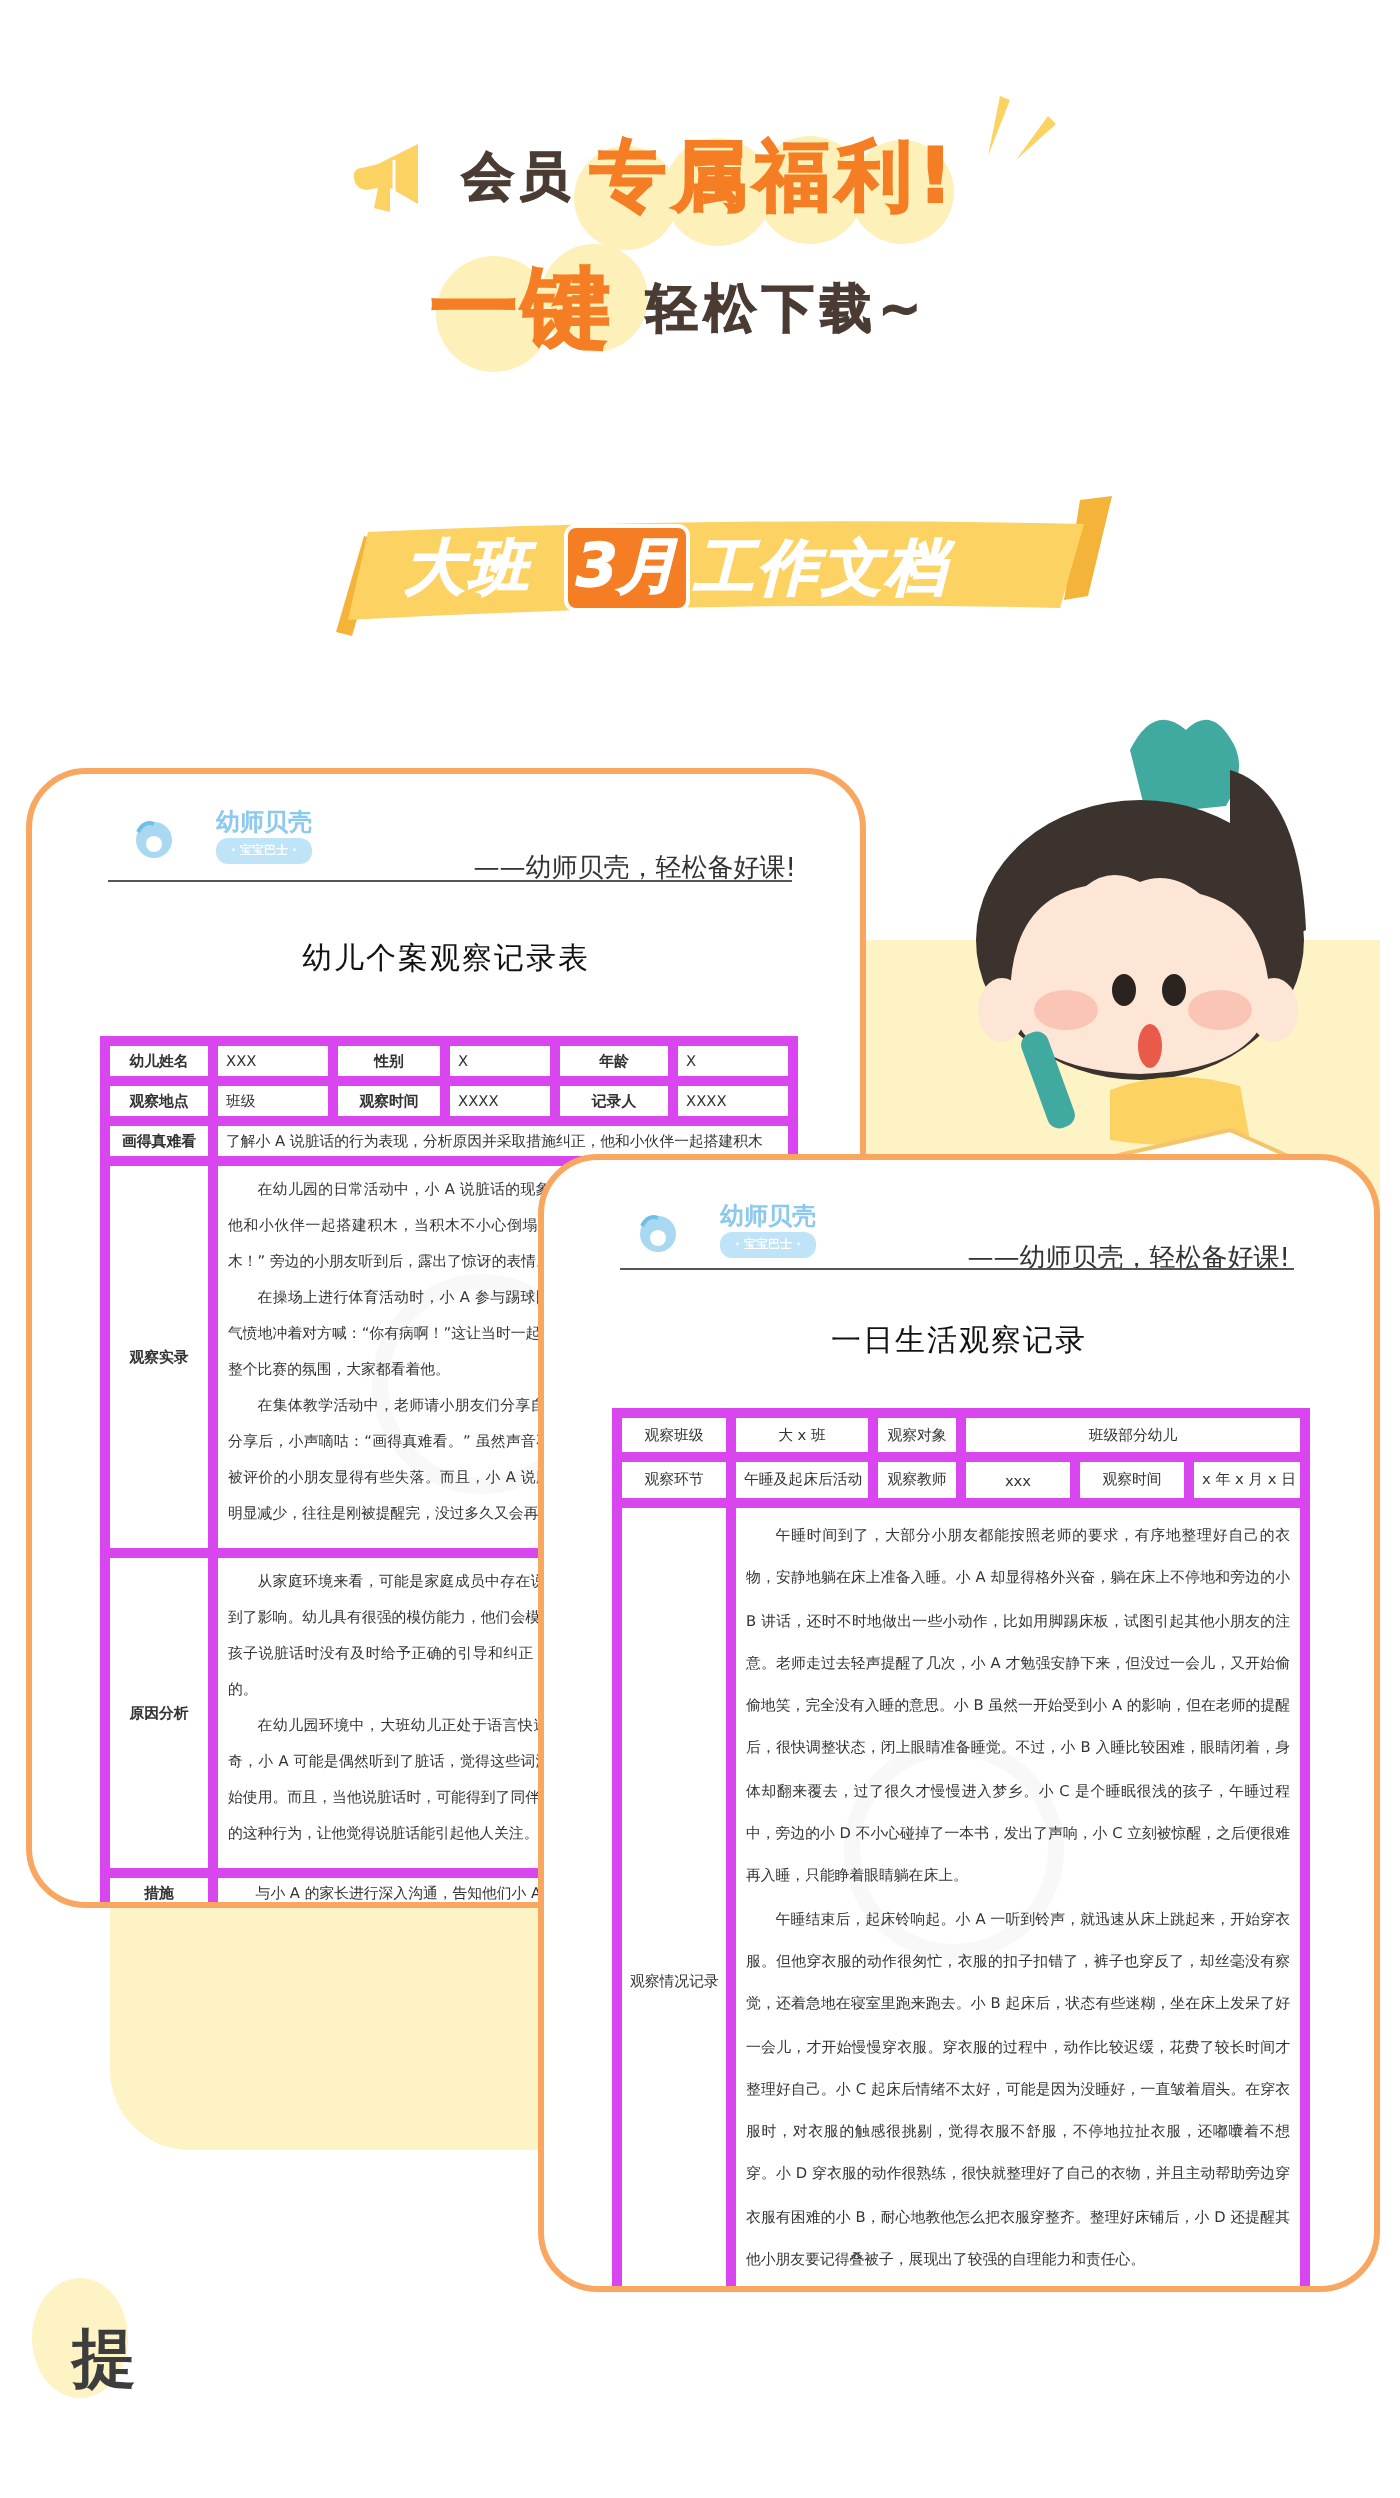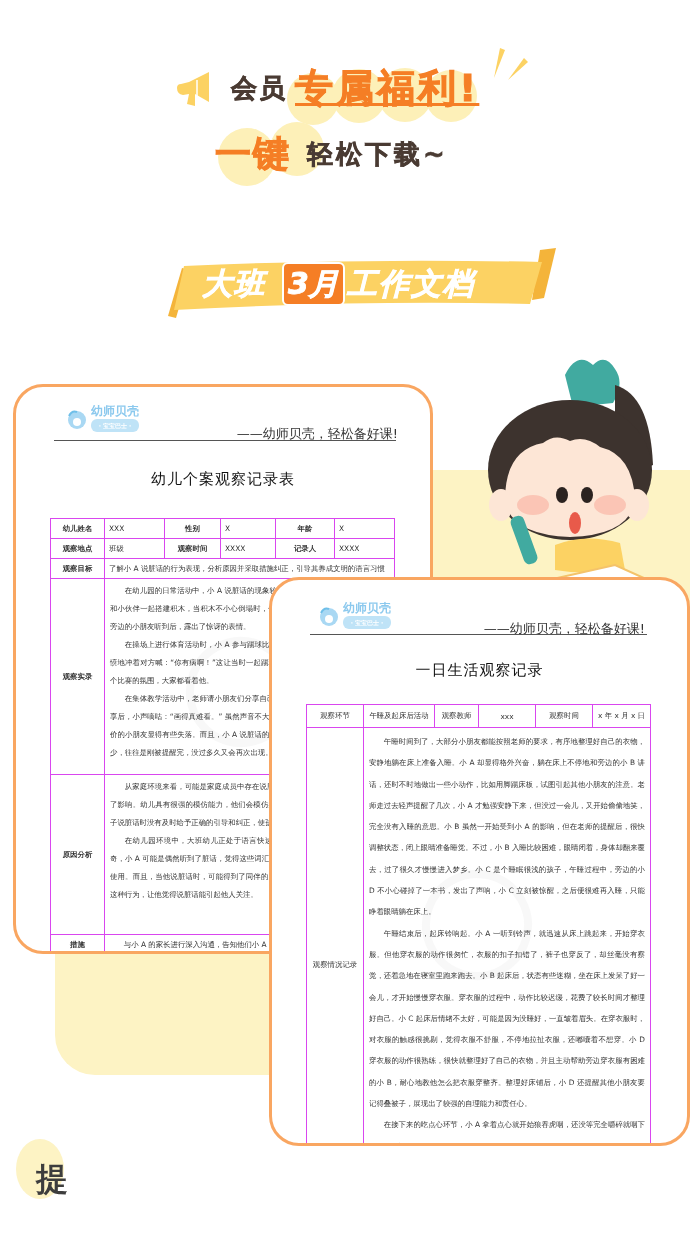--- a/index.html
+++ b/index.html
@@ -9,43 +9,43 @@
   
   .promo-line1 { position: absolute; top: 62px; left: 175px; height: 52px; display: flex; align-items: center; }
   .megaphone { width: 44px; height: 40px; position: relative; margin-right: 12px; }
   .megaphone svg { width: 44px; height: 40px; }
   .w-dark { font-size: 26px; font-weight: 900; color: #4a3b33; letter-spacing: 2px; -webkit-text-stroke: 0.6px #4a3b33; }
   .w-orange { font-size: 38px; font-weight: 900; color: #f57e25; letter-spacing: 3px; -webkit-text-stroke: 1px #f57e25; }
   .circles { position: absolute; z-index: 0; }
   .circle { position: absolute; border-radius: 50%; background: #fdf0b8; }
   .sparkle { position: absolute; }
   .promo-line2 { position: absolute; top: 125px; left: 215px; height: 58px; display: flex; align-items: center; }
-  .w-orange-big { font-size: 36px; font-weight: 900; color: #f57e25; letter-spacing: 2px; -webkit-text-stroke: 1px #f57e25; }
+  .w-orange-big { font-size: 44px; font-weight: 900; color: #f57e25; letter-spacing: 2px; -webkit-text-stroke: 1px #f57e25; }
   .w-dark-2 { font-size: 26px; font-weight: 900; color: #4a3b33; letter-spacing: 3px; margin-left: 16px; -webkit-text-stroke: 0.6px #4a3b33; }
 
   
   .banner { position: absolute; top: 248px; left: 160px; width: 400px; height: 72px; }
   .banner svg { position: absolute; left: 0; top: 0; }
   .banner-text { position: absolute; left: 42px; top: 14px; display: flex; align-items: center; height: 44px; }
   .bt-white { font-size: 30px; font-weight: 900; color: #ffffff; letter-spacing: 2px; font-style: italic; -webkit-text-stroke: 0.8px #fff; }
   .bt-badge { font-size: 30px; font-weight: 900; color: #fff; background: #f57e25; border: 2px solid #fff; border-radius: 6px; padding: 0 4px; margin: 0 2px 0 16px; font-style: italic; line-height: 40px; -webkit-text-stroke: 0.8px #fff; }
 
   
   .yellow-back { position: absolute; background: #fdf3c4; border-radius: 0 0 0 40px; }
   .doc-card { position: absolute; background: #fff; border: 3px solid #f9a661; border-radius: 30px; overflow: hidden; }
   .doc-inner { position: absolute; inset: 0; }
   .doc-logo { position: absolute; display: flex; align-items: center; }
   .logo-shell { width: 22px; height: 22px; position: relative; }
-  .logo-text { font-size: 12px; font-weight: 700; color: #8cc9ee; margin-left: 3px; line-height: 13px; }
+  .logo-text { font-size: 12px; font-weight: 700; color: #8cc9ee; margin-left: 20px; line-height: 13px; }
   .logo-sub { display: block; font-size: 6px; background: #bfe3f7; color: #fff; border-radius: 6px; padding: 0 4px; margin-top: 1px; text-align: center; }
   .doc-slogan { position: absolute; font-size: 13px; color: #333; }
   .doc-rule { position: absolute; height: 1px; background: #555; }
   .doc-title { position: absolute; font-size: 15px; color: #111; font-weight: 500; left: 0; right: 0; text-align: center; letter-spacing: 1px; }
   table.obs { position: absolute; border-collapse: collapse; font-size: 7.4px; color: #333; table-layout: fixed; }
-  table.obs td { border: 1px solid #d946ef; padding: 0 4px; height: 20px; vertical-align: middle; overflow: hidden; white-space: nowrap; }
+  table.obs td { border: 5px solid #d946ef; padding: 0 4px; height: 20px; vertical-align: middle; overflow: hidden; white-space: nowrap; }
   table.obs td.lbl { text-align: center; font-weight: 600; }
   table.obs td.val-c { text-align: center; }
   table.obs td.para { white-space: normal; vertical-align: top; padding: 3px 5px; line-height: 18px; text-align: justify; }
   .para p { text-indent: 2em; }
   .watermark { position: absolute; width: 110px; height: 110px; opacity: 0.06; border: 8px solid #888; border-radius: 50%; transform: rotate(-30deg); }
 
   
   .character { position: absolute; left: 465px; top: 355px; width: 225px; height: 230px; }
 
   
@@ -71,21 +71,21 @@
 </svg>
 
 <div class="promo-line1">
   <div class="megaphone">
     <svg viewBox="0 0 44 40">
       <path d="M6 16 Q2 16 2 20 Q2 26 8 27 L14 26 L12 36 L20 38 L20 26 L34 34 L34 4 L14 14 Z" fill="#fcd263"></path>
       <path d="M22 12 L22 28" stroke="#fff" stroke-width="1.5"></path>
     </svg>
   </div>
   <span class="w-dark">会员</span>
-  <span class="w-orange" style="margin-left:8px;text-decoration:underline;">专属福利!</span>
+  <span class="w-orange" style="margin-left:8px;">专属福利!</span>
 </div>
 
 <div class="promo-line2">
   <span class="w-orange-big">一键</span>
   <span class="w-dark-2">轻松下载~</span>
 </div>
 
 <div class="banner">
   <svg width="400" height="72" viewBox="0 0 400 72">
     <polygon points="8,68 22,20 30,22 16,70" fill="#f4b43a"></polygon>
@@ -139,22 +139,22 @@
       </tr>
       <tr>
         <td class="lbl">观察地点</td>
         <td>班级</td>
         <td class="lbl">观察时间</td>
         <td>XXXX</td>
         <td class="lbl">记录人</td>
         <td>XXXX</td>
       </tr>
       <tr>
-        <td class="lbl">观察目标</td>
-        <td colspan="5">了解小 A 说脏话的行为表现，分析原因并采取措施纠正，引导其养成文明的语言习惯</td>
+        <td class="lbl">画得真难看</td>
+        <td colspan="5">了解小 A 说脏话的行为表现，分析原因并采取措施纠正，他和小伙伴一起搭建积木</td>
       </tr>
       <tr>
         <td class="lbl">观察实录</td>
         <td colspan="5" class="para" style="height:196px;">
           <p>在幼儿园的日常活动中，小 A 说脏话的现象较为频繁。在一次建构区游戏时，他和小伙伴一起搭建积木，当积木不小心倒塌时，他脱口而出：“真倒霉，这破积木！” 旁边的小朋友听到后，露出了惊讶的表情。</p>
           <p>在操场上进行体育活动时，小 A 参与踢球比赛，当对方球员顺利抢到球时，他气愤地冲着对方喊：“你有病啊！”这让当时一起踢球的小朋友感到不舒服，还影响了整个比赛的氛围，大家都看着他。</p>
           <p>在集体教学活动中，老师请小朋友们分享自己的画作，小 A 听完一位小朋友的分享后，小声嘀咕：“画得真难看。” 虽然声音不大，但周围的小朋友还是听到了，被评价的小朋友显得有些失落。而且，小 A 说脏话的行为并没有因为老师的制止而明显减少，往往是刚被提醒完，没过多久又会再次出现。</p>
         </td>
       </tr>
       <tr>
@@ -222,20 +222,26 @@
     <table class="obs" style="left:34px;top:124px;width:344px;">
       <colgroup>
           <col style="width:57px">
           <col style="width:71px">
           <col style="width:44px">
           <col style="width:57px">
           <col style="width:57px">
           <col style="width:58px">
         </colgroup>
       <tbody>
+          <tr>
+        <td class="val-c" style="height:22px;">观察班级</td>
+        <td class="val-c">大 x 班</td>
+        <td class="val-c">观察对象</td>
+        <td class="val-c" colspan="3">班级部分幼儿</td>
+      </tr>
       <tr>
         <td class="val-c" style="height:23px;">观察环节</td>
         <td class="val-c">午睡及起床后活动</td>
         <td class="val-c">观察教师</td>
         <td class="val-c">xxx</td>
         <td class="val-c">观察时间</td>
         <td class="val-c">x 年 x 月 x 日</td>
       </tr>
       <tr>
         <td class="val-c">观察情况记录</td>

